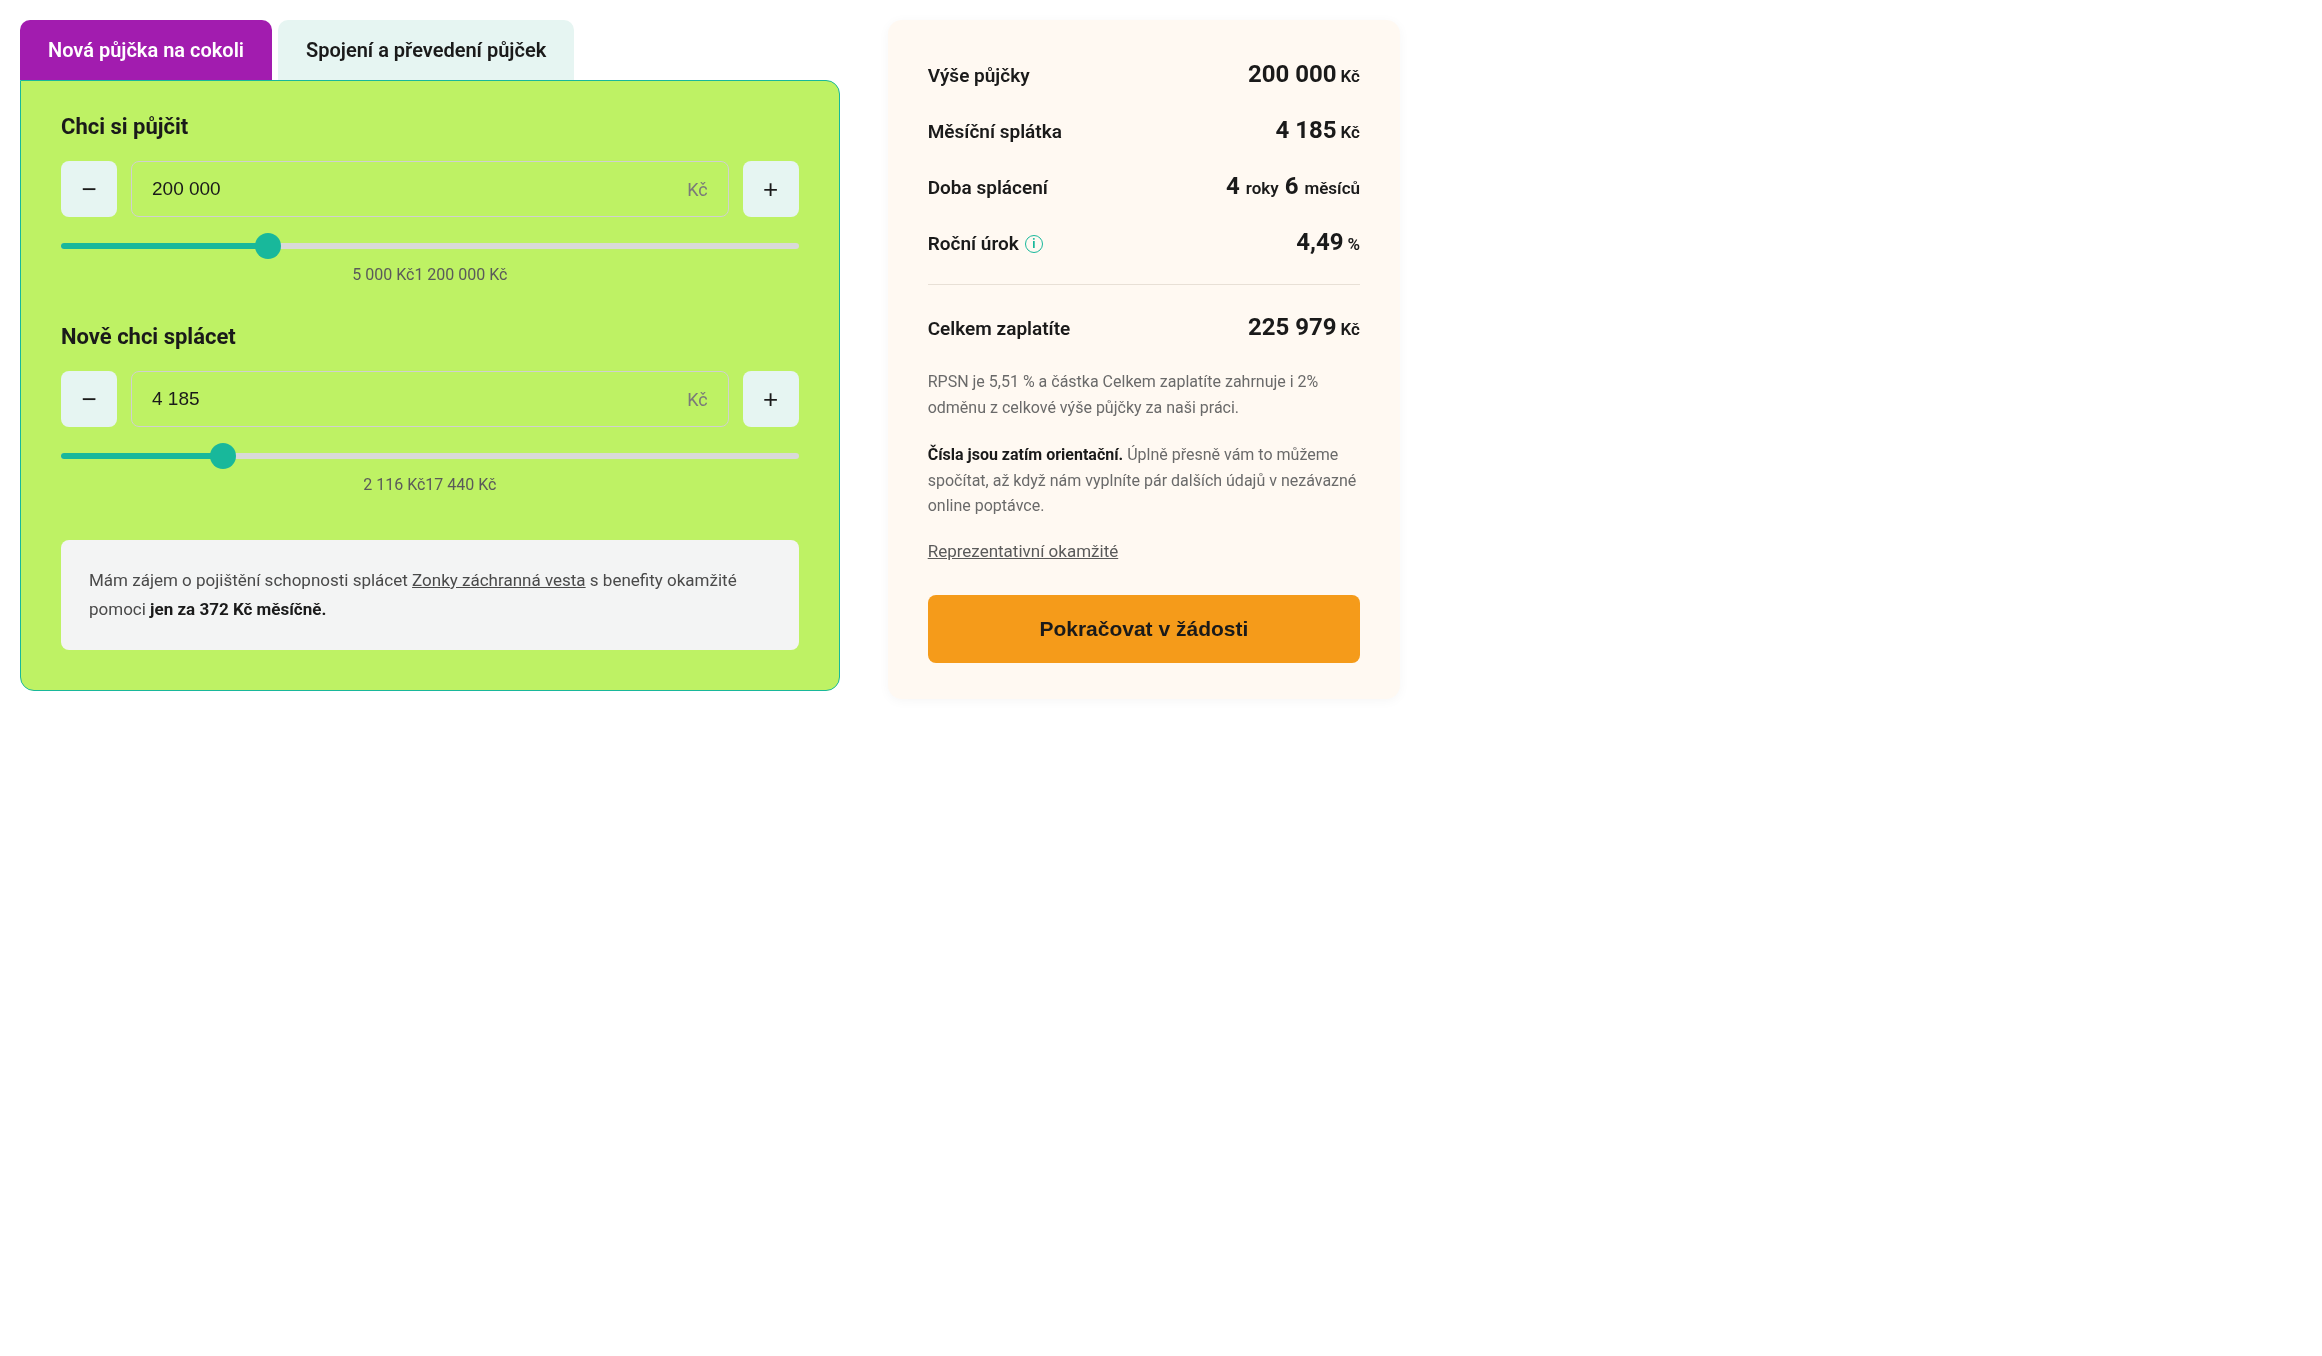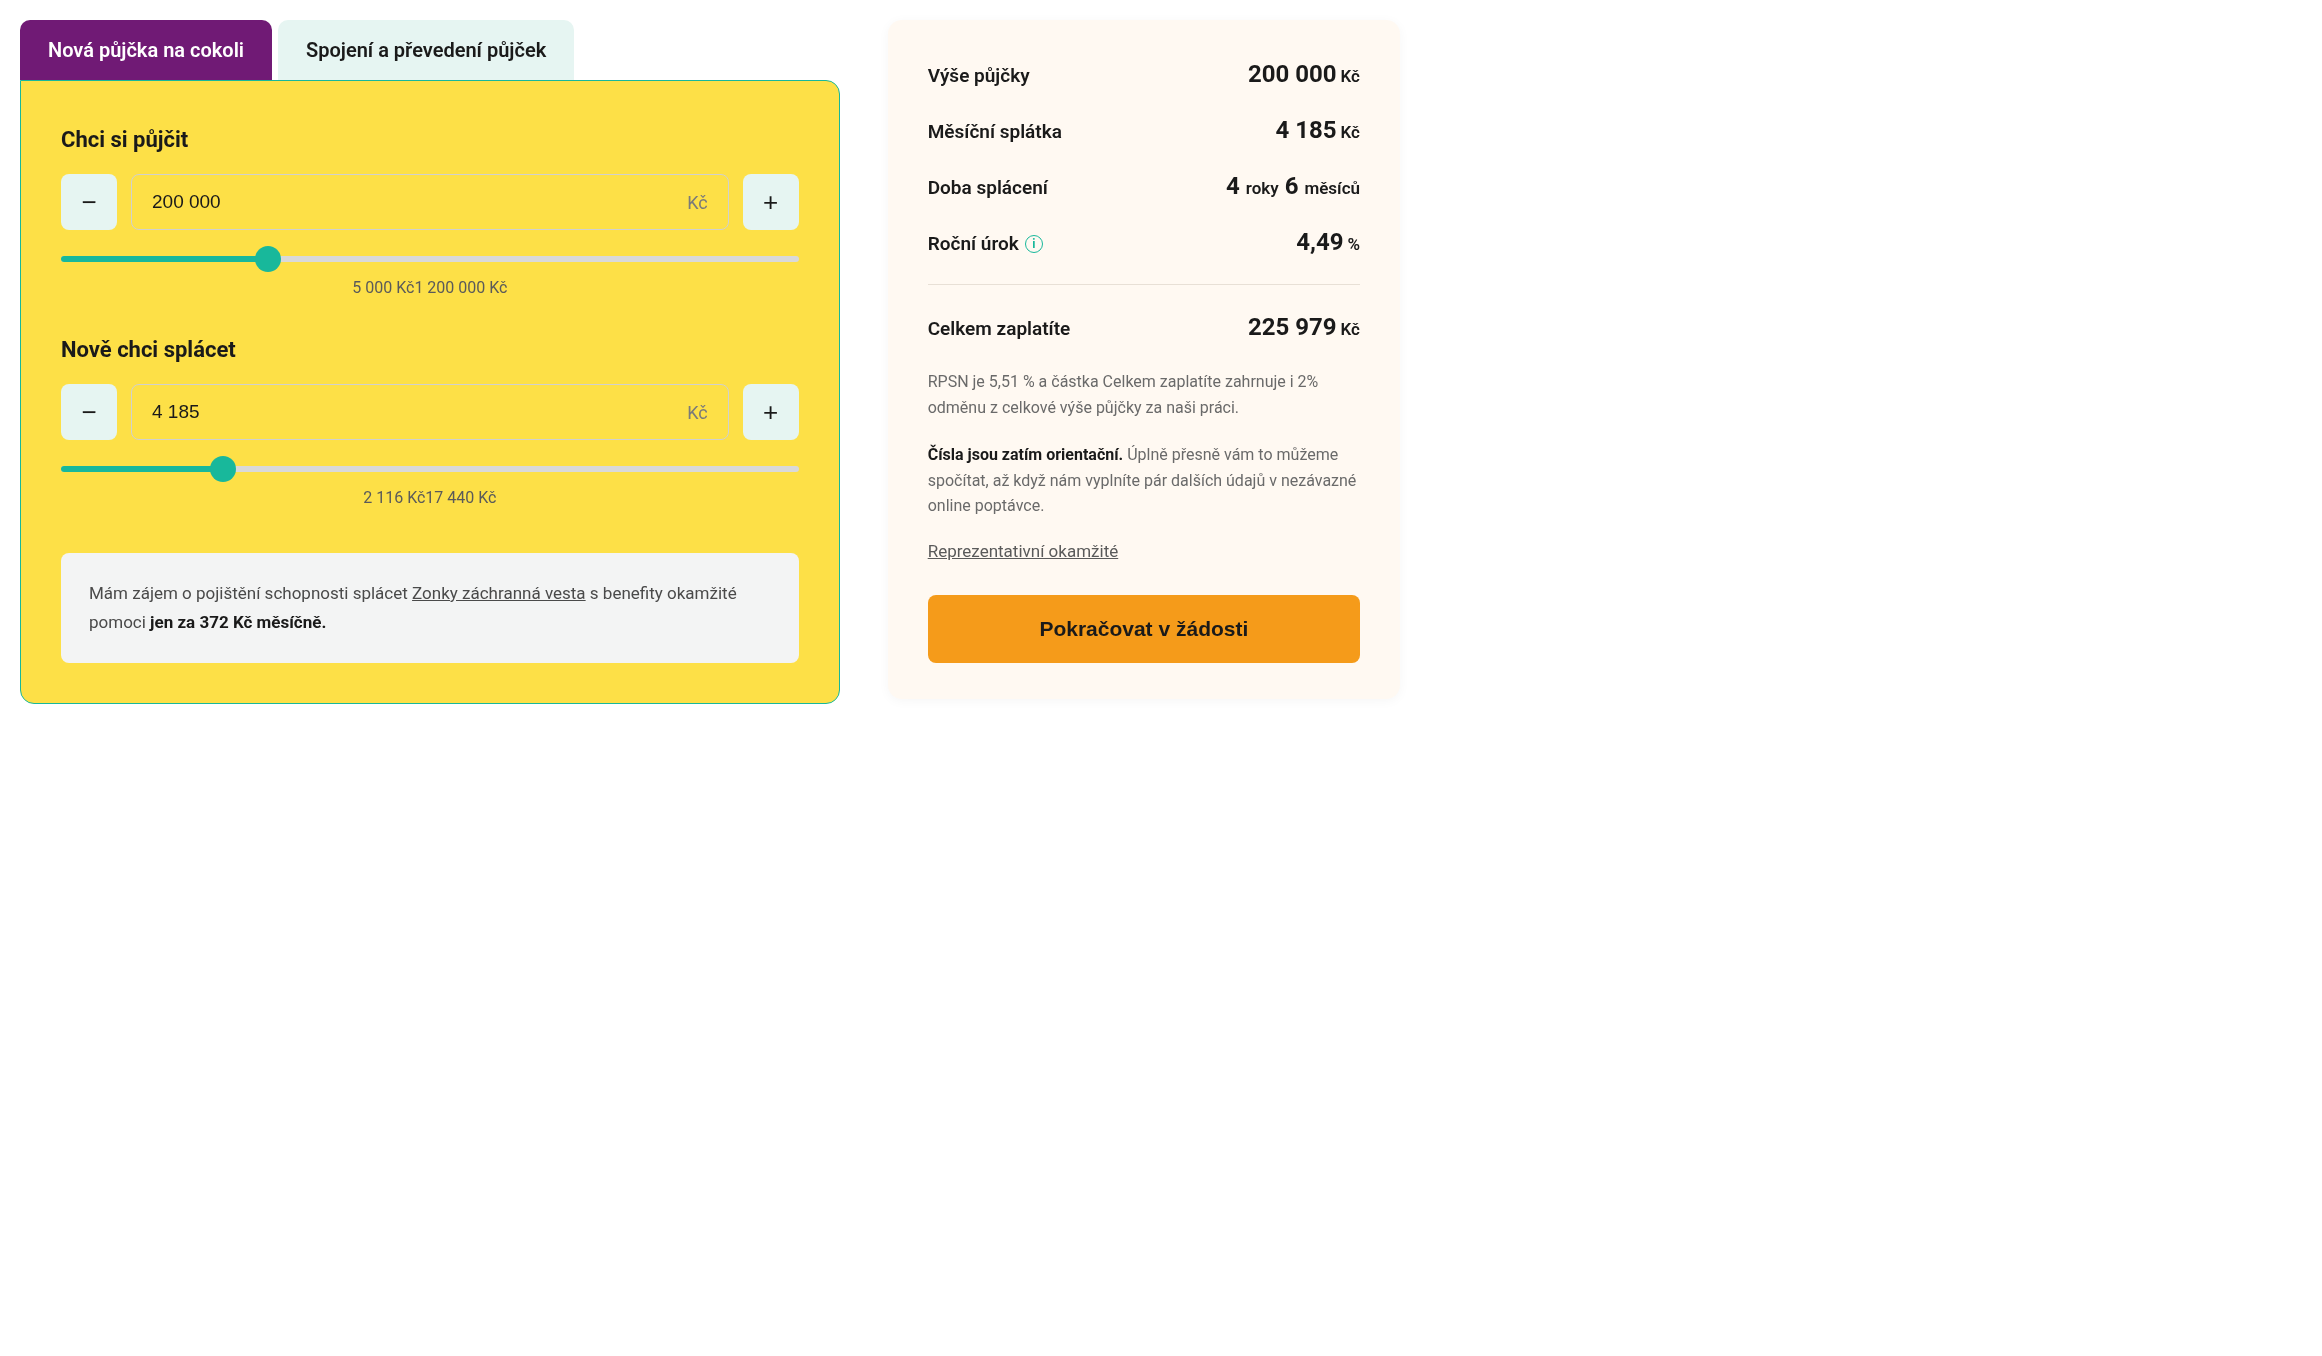--- a/index.html
+++ b/index.html
@@ -19,29 +19,29 @@
 
   
   .tabs { display: flex; gap: 0; }
   .tab {
     padding: 18px 28px;
     font-size: 20px;
     font-weight: 600;
     border-radius: 10px 10px 0 0;
     cursor: pointer;
   }
-  .tab.active { background: #701a75; color: #fff; }
+  .tab.active { background: #a21caf; color: #fff; }
   .tab.inactive { background: #e6f5f2; color: #1a1a1a; margin-left: 6px; }
 
   
   .card {
     border: 1.5px solid #18b89b;
     border-radius: 0 14px 14px 14px;
-    padding: 46px 40px 40px 40px;
-    background: #fde047;
+    padding: 33px 40px 40px 40px;
+    background: #bef264;
   }
 
   .section-title {
     font-size: 22px;
     font-weight: 700;
     margin-bottom: 22px;
     color: #1a1a1a;
   }
 
   

